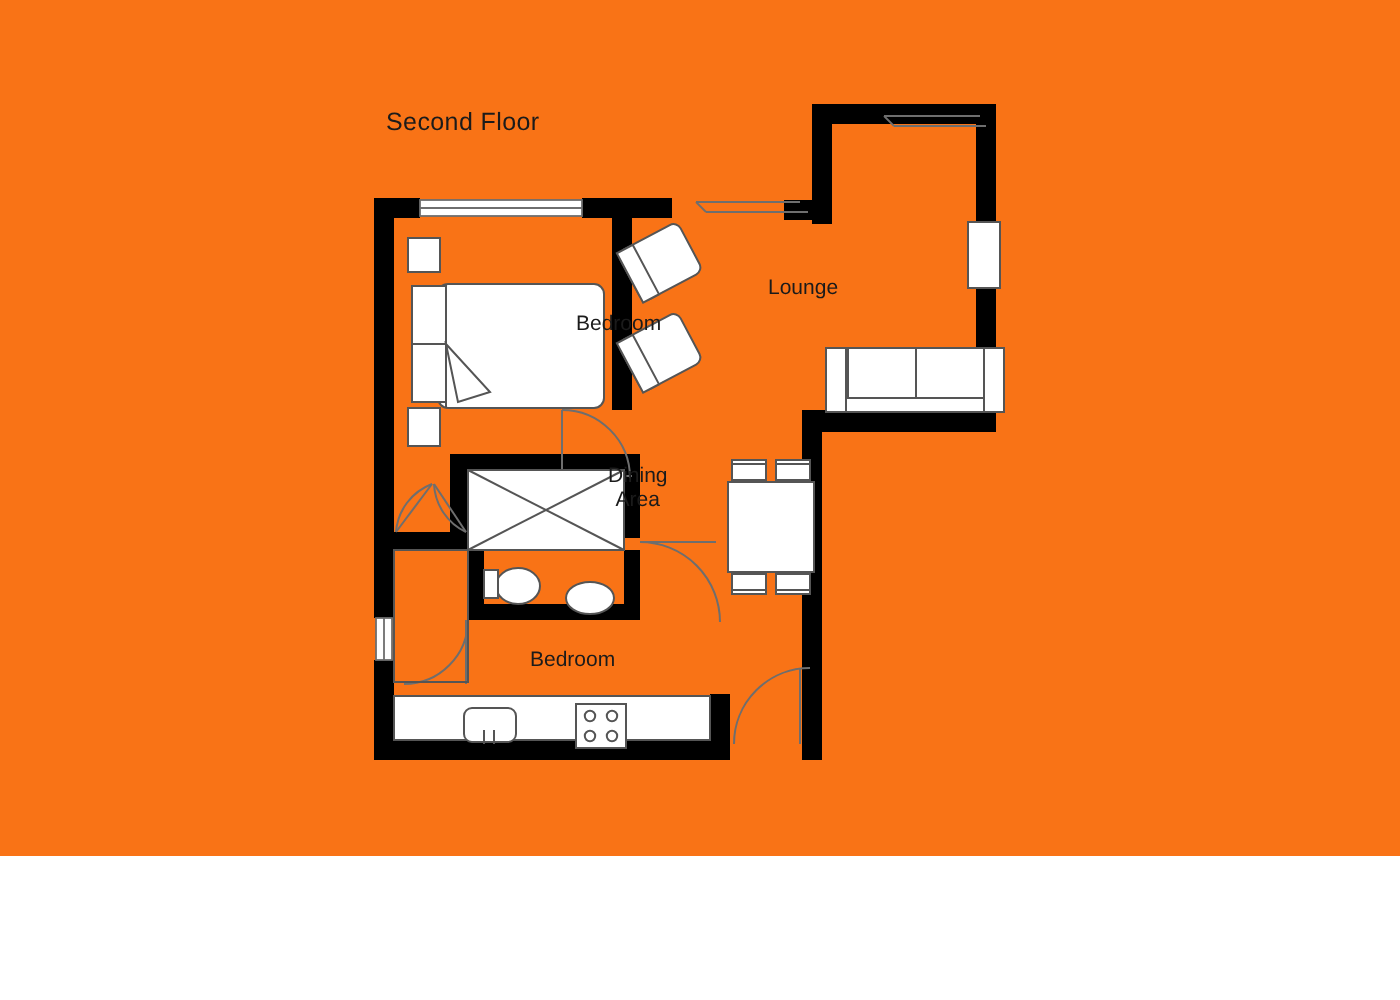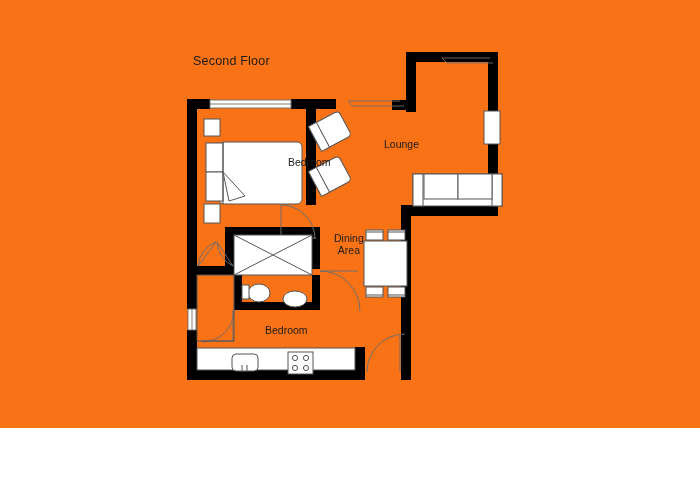--- a/index.html
+++ b/index.html
@@ -48,21 +48,21 @@
   .room-label {
     position: absolute;
     font-size: 10.5px;
     color: #1b1b1b;
     white-space: nowrap;
     text-align: center;
     line-height: 12px;
   }
   .rl-bedroom { left: 244px; top: 156px; margin-left: 44px; }
   .rl-lounge  { left: 384px; top: 138px; }
-  .rl-dining  { left: 334px; top: 232px; }
+  .rl-dining  { left: 304px; top: 232px; }
   .rl-kitchen { left: 265px; top: 324px; }
 </style>
 </head>
 <body>
 
 <div id="plan-root">
 
   <div class="plan-title">Second Floor</div>
 
   <svg id="floorplan-svg" viewBox="0 0 700 500">

